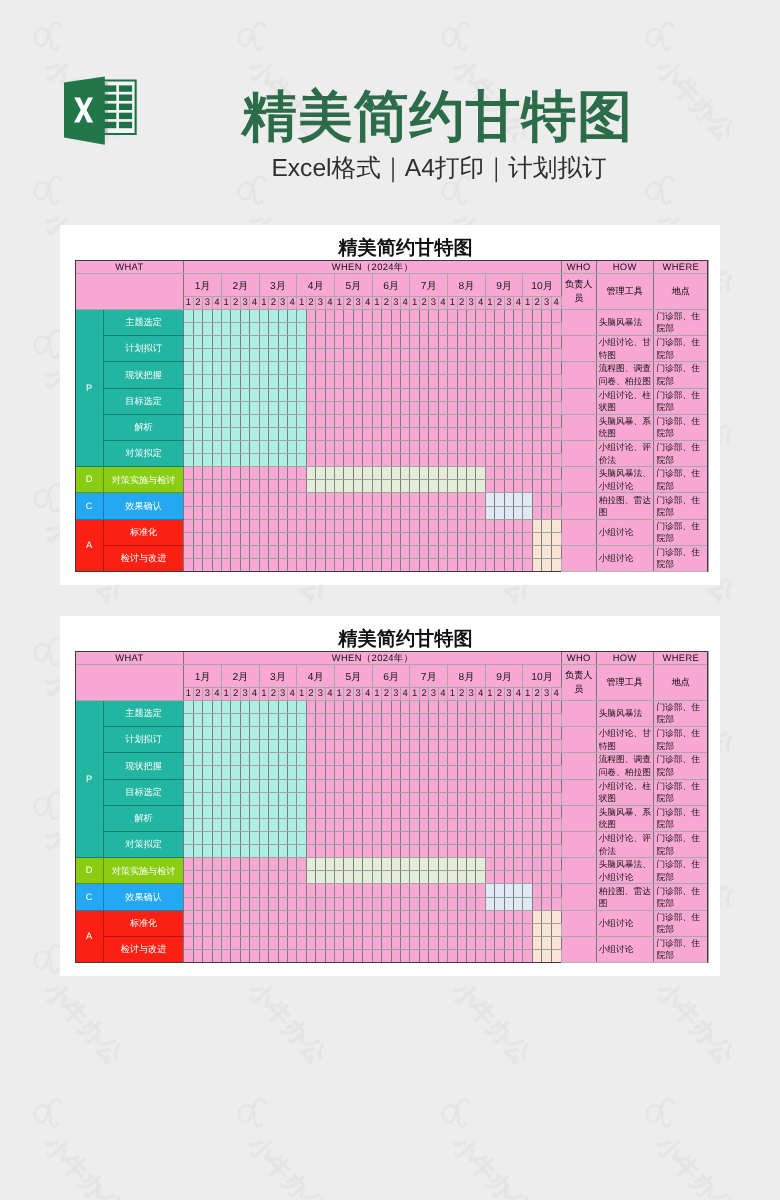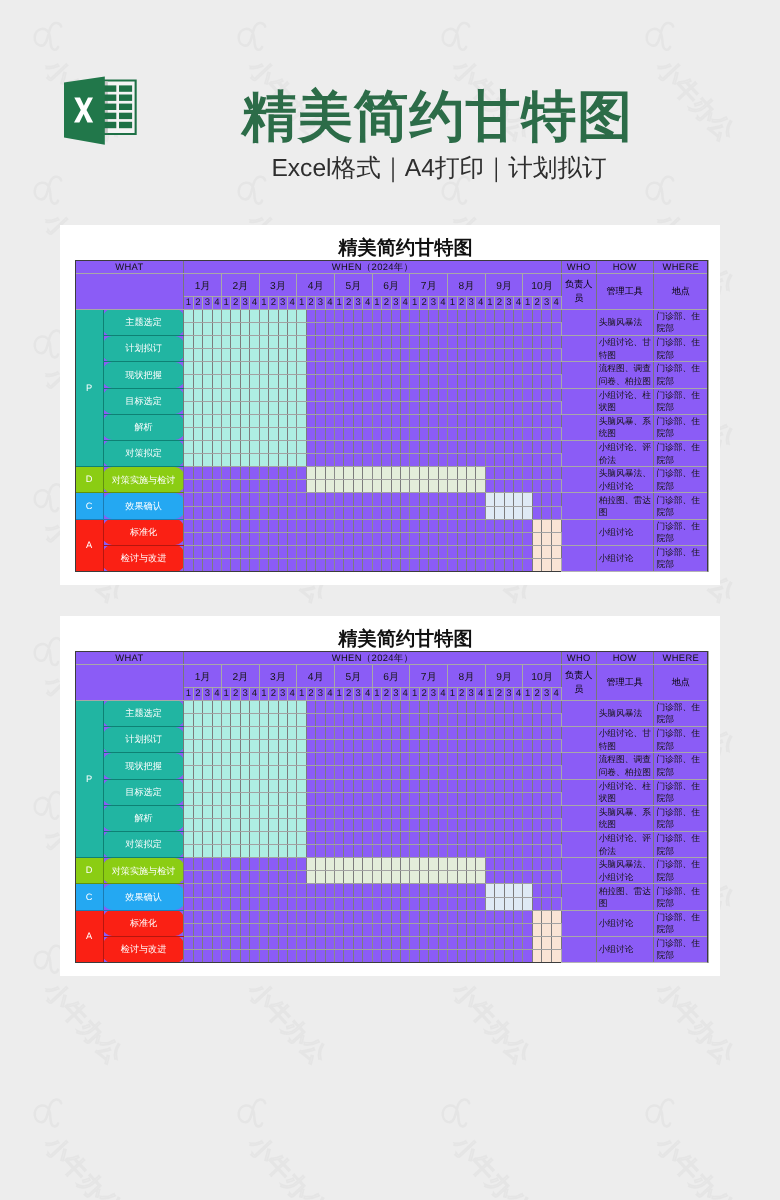--- a/index.html
+++ b/index.html
@@ -21,40 +21,40 @@
   .card{position:absolute;left:60px;width:660px;background:#fff;z-index:1;}
   #card1{top:225px;height:360px;}
   #card2{top:616px;height:360px;}
 
   .card-title{position:absolute;left:0;top:13px;width:691px;text-align:center;
               color:#111;font-size:19.2px;line-height:22px;font-weight:700;}
 
   
   .gt-host{position:absolute;left:14.5px;top:34.7px;}
   .gt{border-collapse:collapse;table-layout:fixed;width:633.3px;
-      border:0;background:#8b5cf6;}
+      border:0;background:#f9a8d4;}
   .gt-frame{position:absolute;left:0;top:0;width:633.3px;height:312.4px;
             border:1.3px solid #3c3c3c;border-bottom-color:#b4b4b4;
             box-sizing:border-box;pointer-events:none;z-index:3;}
   .gt-botline{position:absolute;left:0;bottom:0;width:486.2px;height:1.3px;
               background:#3c3c3c;pointer-events:none;z-index:4;}
   .gt td{border:0.7px solid #a8a8a8;padding:0;margin:0;
          font-size:8px;line-height:1.15;color:#000;text-align:center;
          vertical-align:middle;overflow:hidden;box-sizing:border-box;
          white-space:nowrap;}
   .gt tr.hrow1 td{height:13.7px;}
   .gt tr.hrow2 td{height:22.8px;}
   .gt tr.hrow3 td{height:12.7px;}
   .gt tr.brow td{height:13.12px;}
   .gt td.hd{font-size:9.4px;font-weight:400;color:#111;letter-spacing:0.35px;}
   .gt td.mon{font-size:10.2px;color:#151515;padding-top:2.6px;}
   .gt td.wk{font-size:9.5px;color:#1a1a1a;}
   .gt td.sub{font-size:9.1px;white-space:normal;line-height:13.2px;padding:0 1px;}
   .gt td.phase{font-size:9.3px;color:#fff;}
-  .gt td.task{font-size:9.1px;color:#fff;border-radius:9px;}
+  .gt td.task{font-size:9.1px;color:#fff;}
   .gt td.txt{font-size:8.75px;color:#141414;text-align:left;padding:0 0 0 2.0px;
              white-space:normal;line-height:12.5px;letter-spacing:-0.05px;word-break:break-all;}
   .gt td.where{padding-left:2.8px;padding-right:0.6px;}
   .gt td.cell{border-left:0.7px solid #7c7c7c;border-right:0.7px solid #7c7c7c;
               border-top:0.5px solid #a2a2a2;border-bottom:0.5px solid #a2a2a2;}
   .gt td.cell.mcol{border-right-color:#8a8a8a;}
   .thickr{border-right:1px solid #777 !important;}
 </style>
 </head>
 <body>

